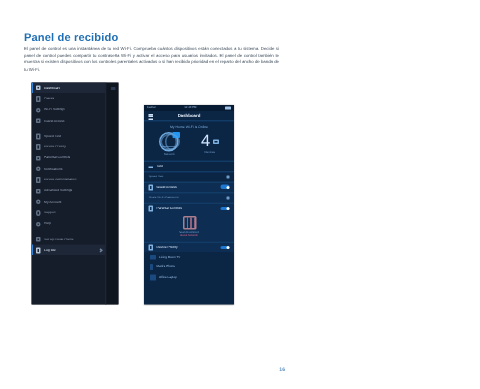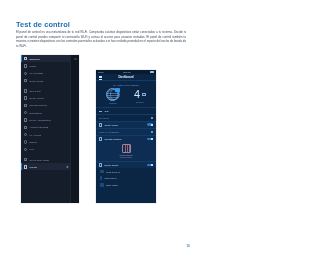--- a/index.html
+++ b/index.html
@@ -139,21 +139,21 @@
   .page-num {
     position: absolute; right: 10px; bottom: 11px;
     font-size: 3.4px; color: #5a8ec4; font-weight: bold;
   }
 </style>
 </head>
 <body>
 
 <div class="page">
 
-  <div class="doc-title">Test de control</div>
+  <div class="doc-title">Panel de recibido</div>
   <div class="doc-para">El panel de control es una instantánea de tu red Wi-Fi. Comprueba cuántos dispositivos están conectados a tu sistema. Decide si panel de control puedes compartir tu contraseña Wi-Fi y activar el acceso para usuarios invitados. El panel de control también te muestra si existen dispositivos con los controles parentales activados o si han recibido prioridad en el reparto del ancho de banda de tu Wi-Fi.</div>
 
   <div class="shot-desktop">
     <div class="dt-sidebar">
       <div class="dt-item active">
         <span class="dt-ico"></span>
         <span class="dt-label">Dashboard</span>
       </div>
       <div class="dt-item">
         <span class="dt-ico"></span>

